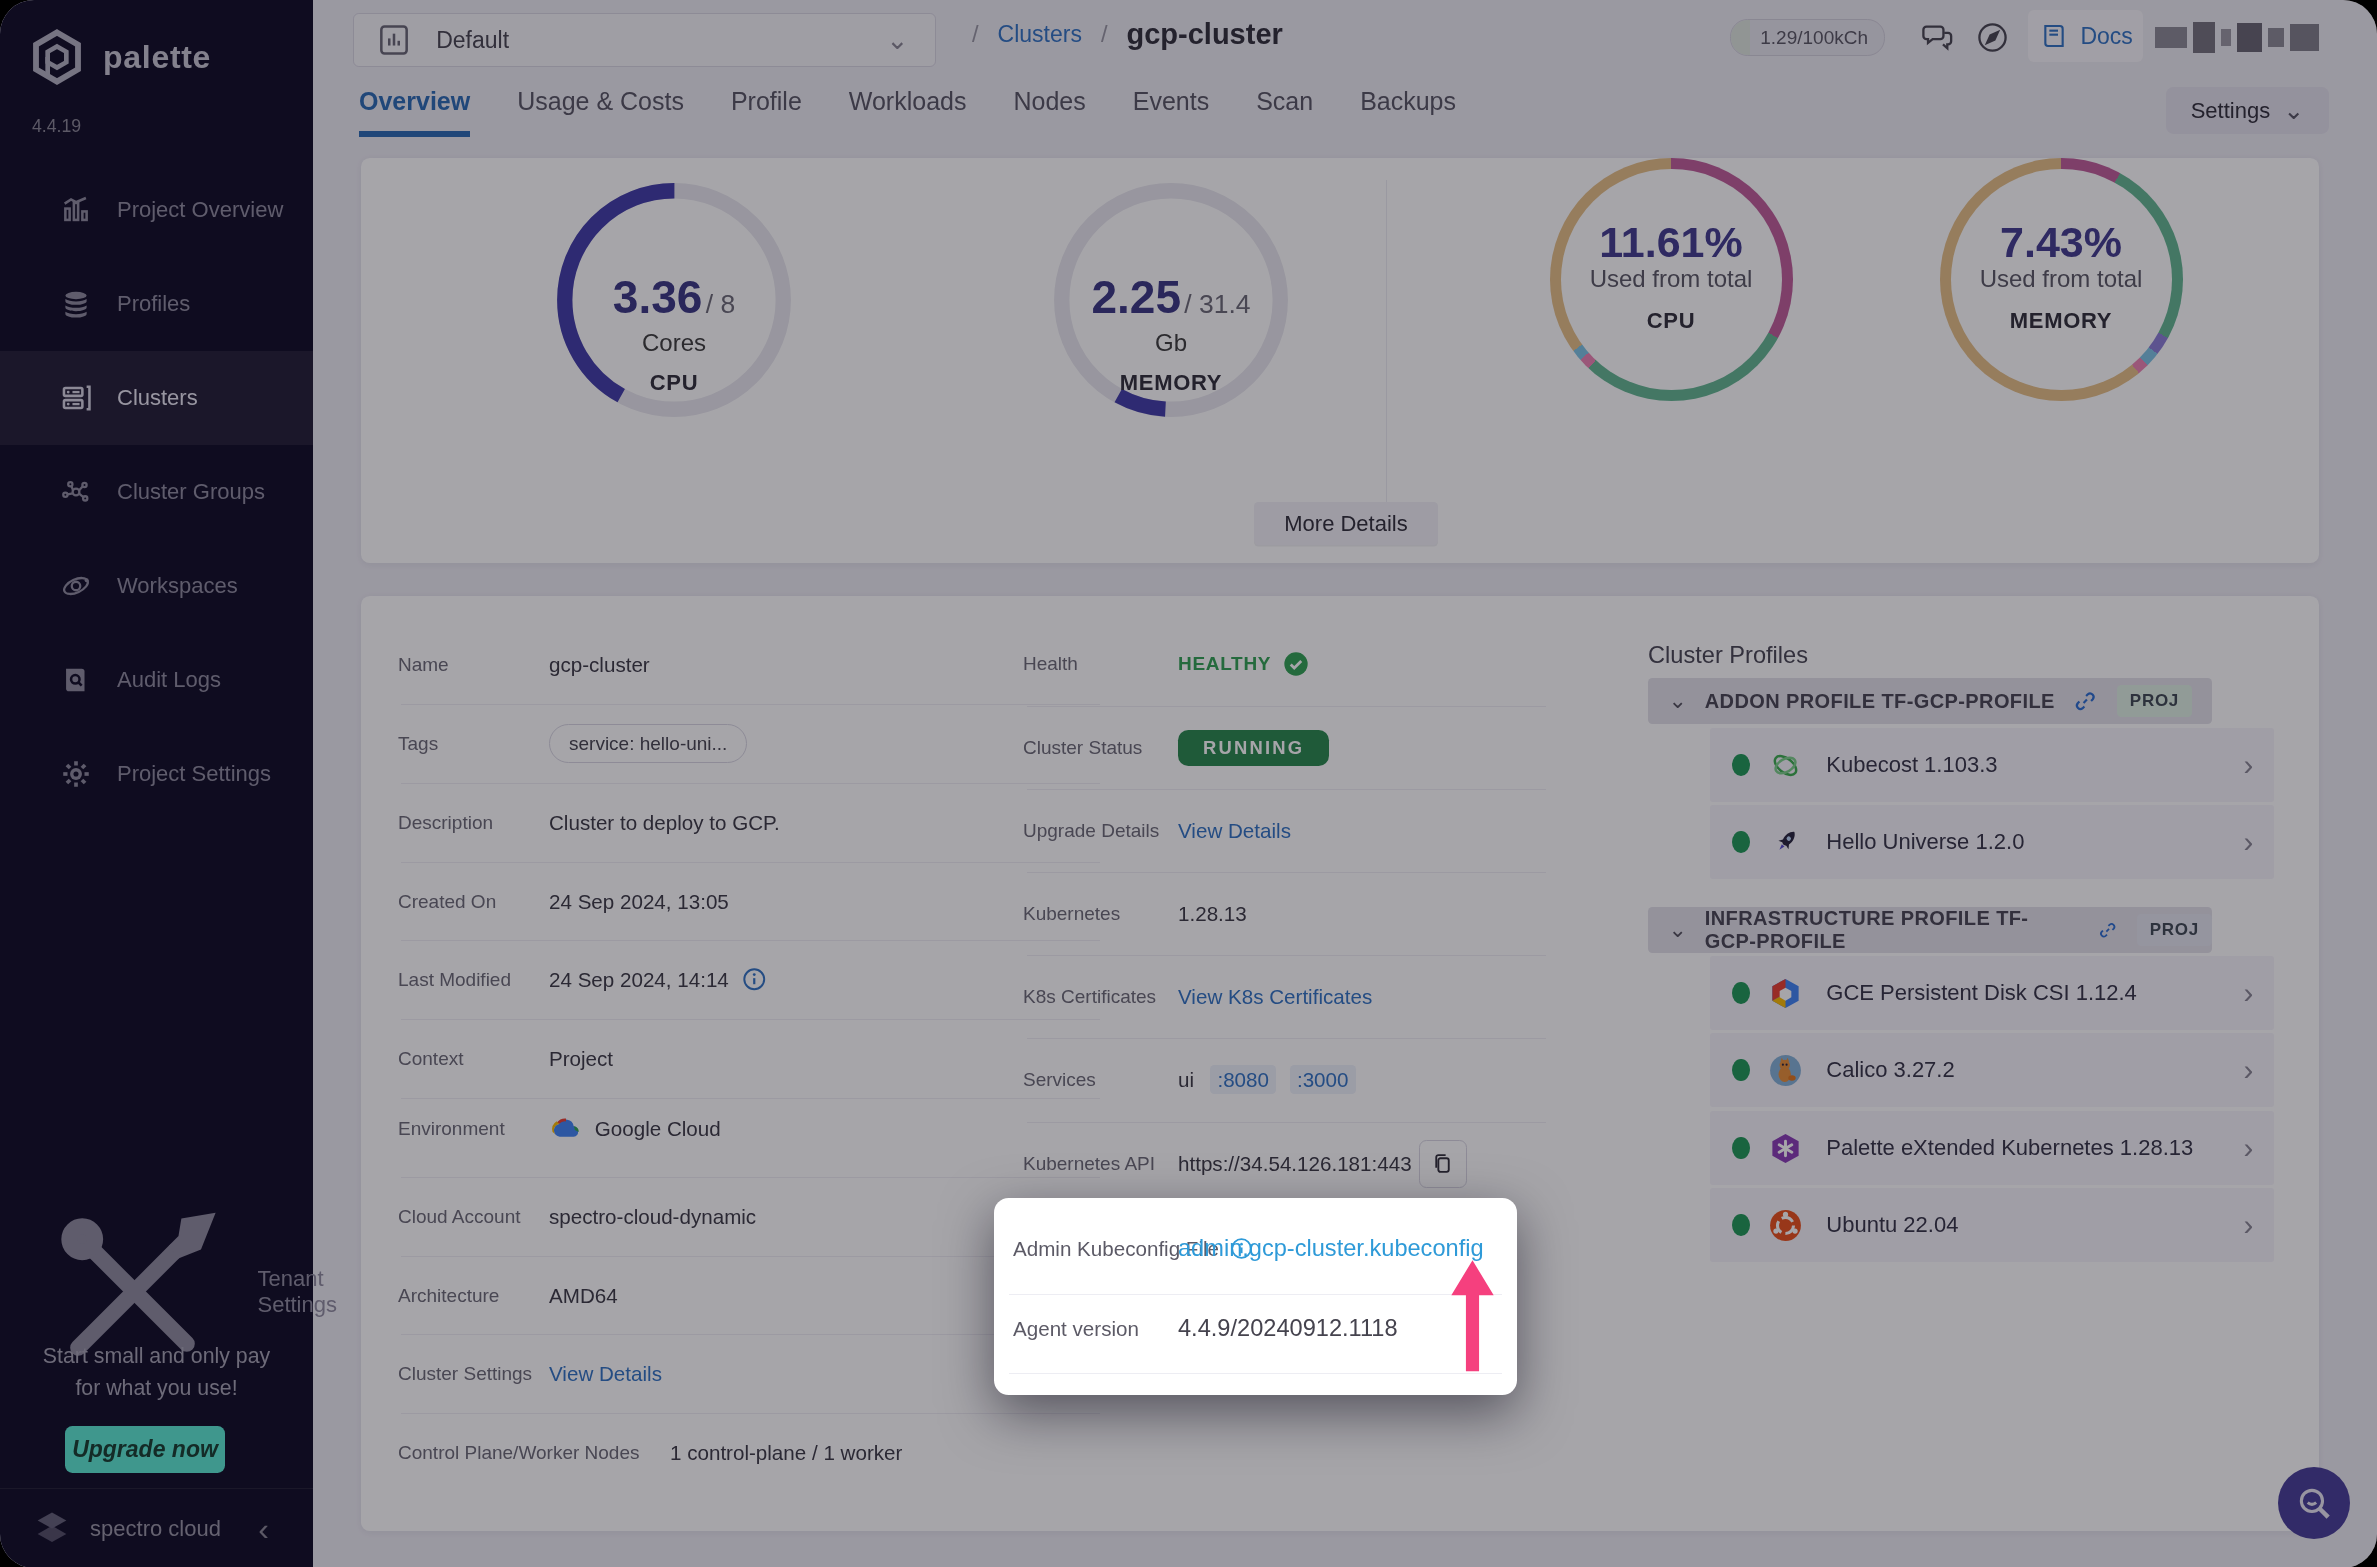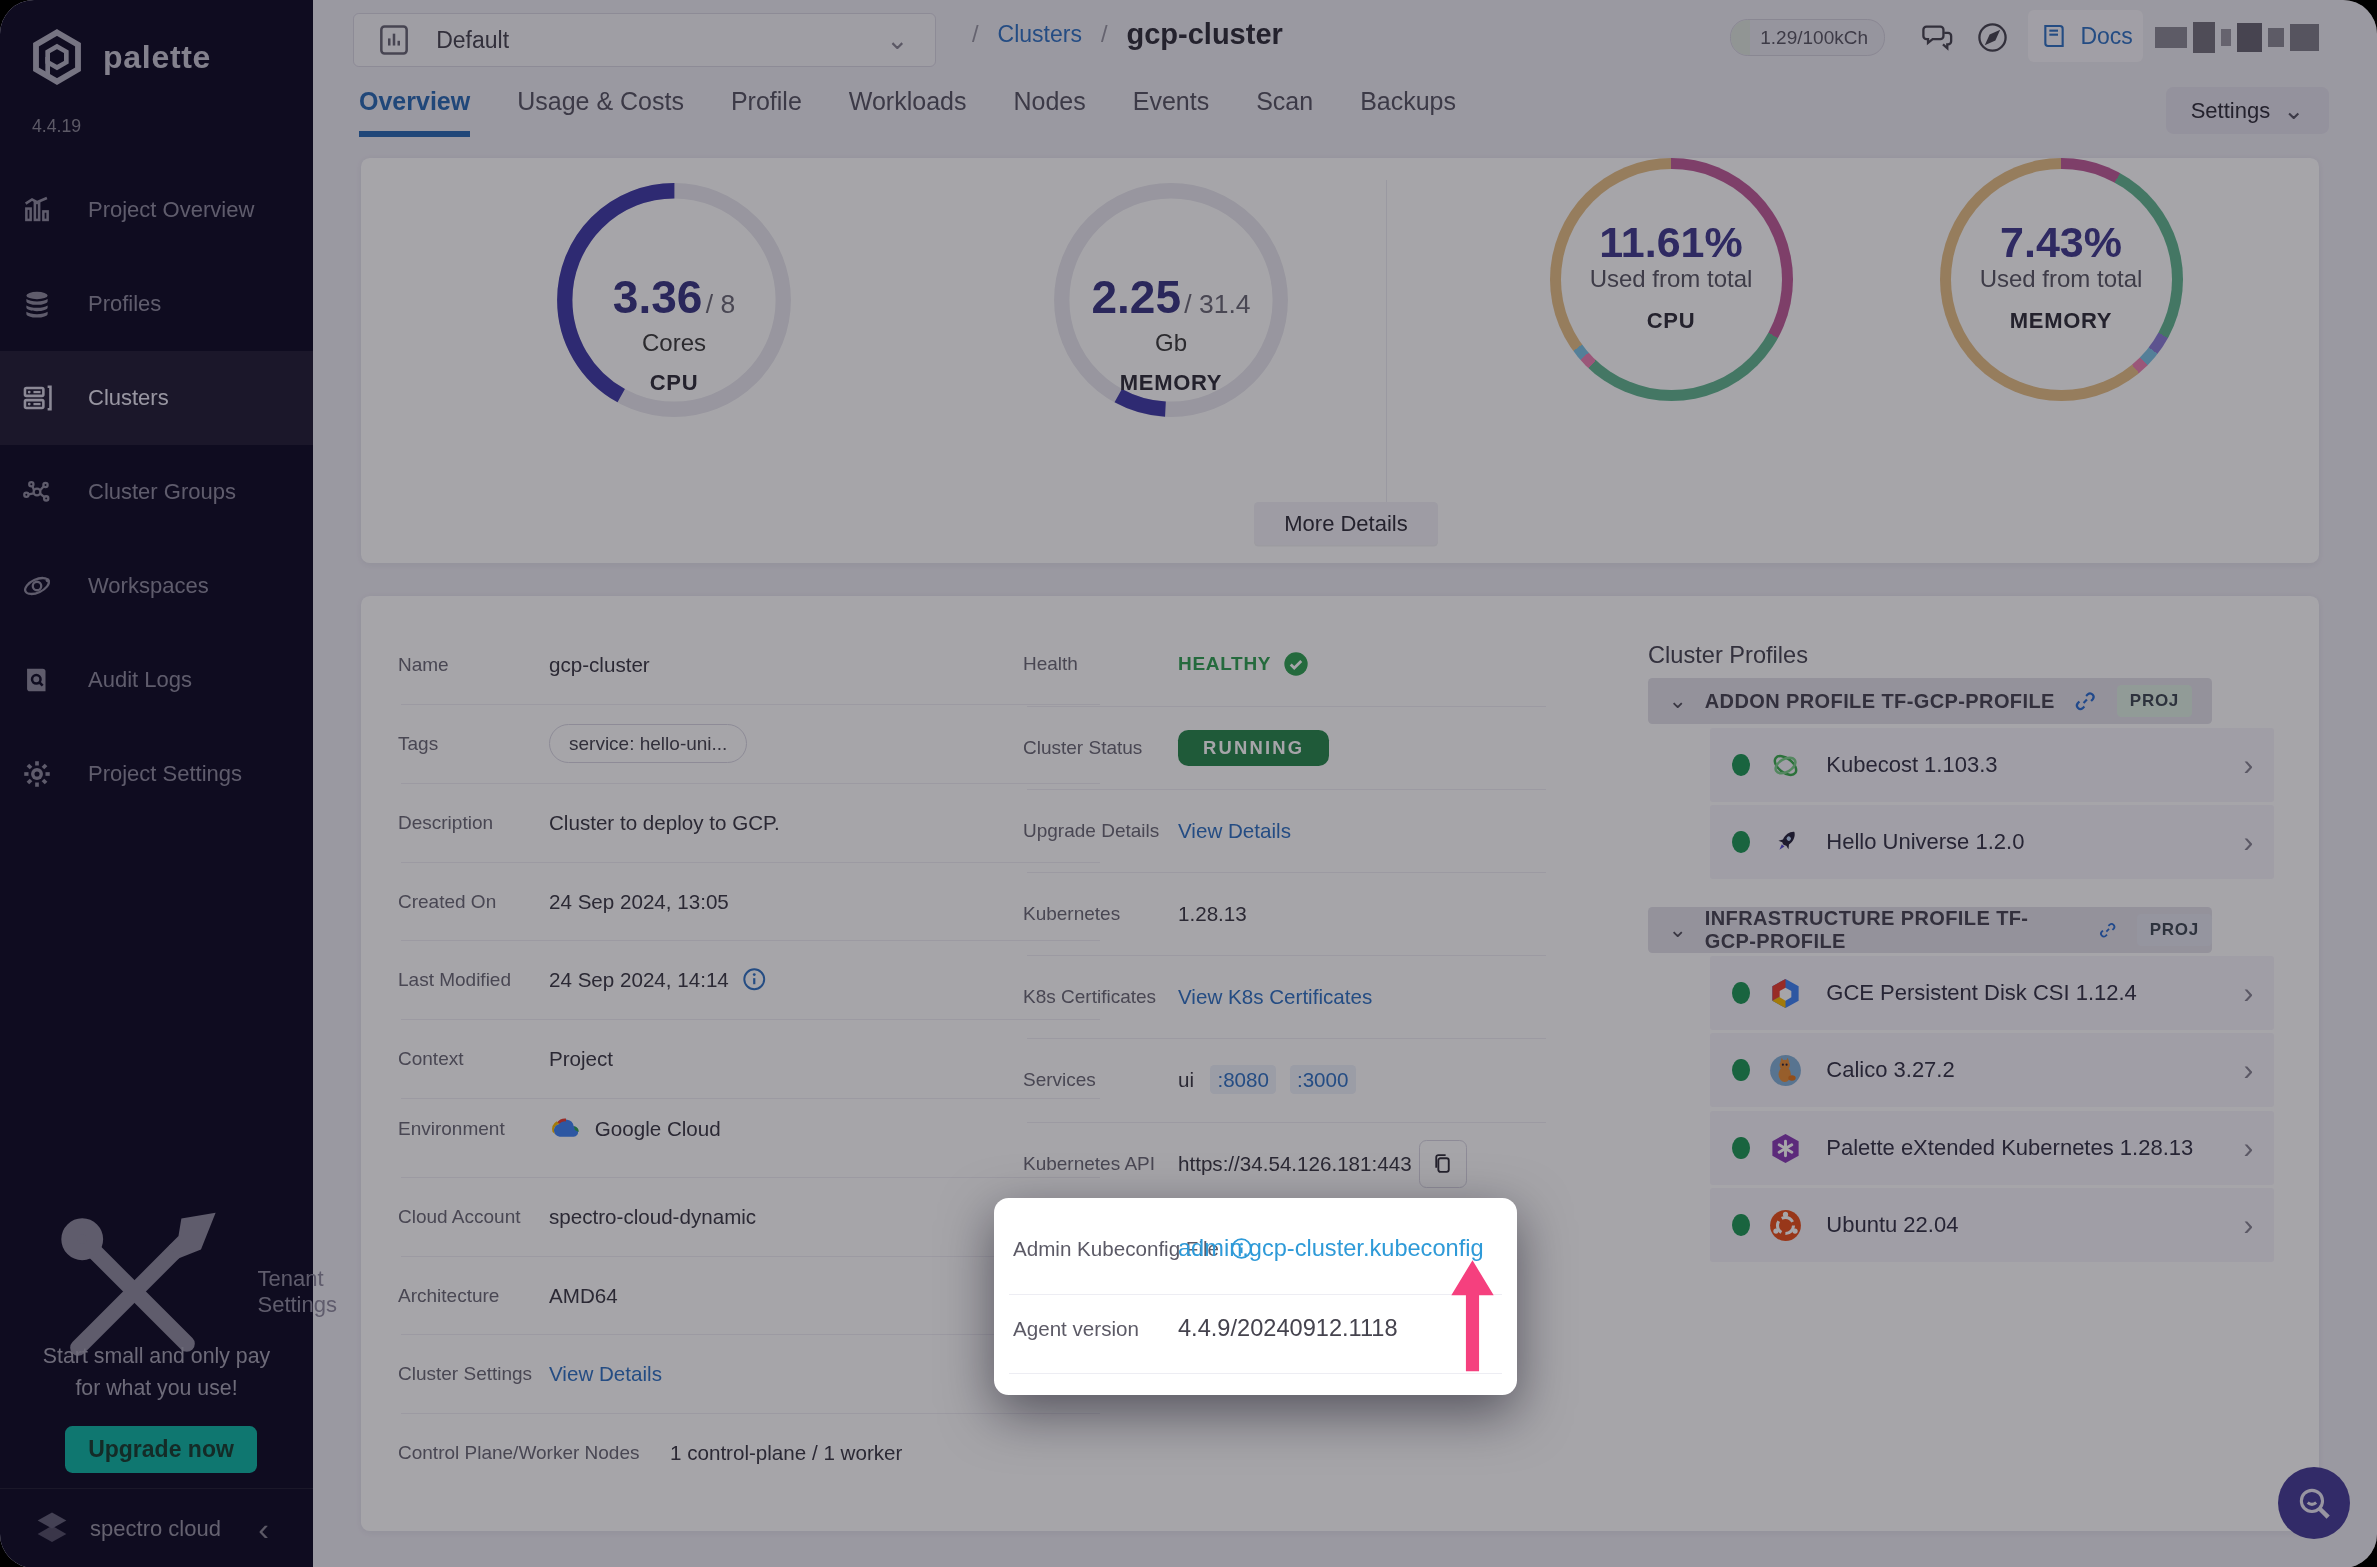--- a/index.html
+++ b/index.html
@@ -4,26 +4,26 @@
 <style>
   html,body{margin:0;padding:0;background:#000;font-family:"Liberation Sans",sans-serif;}
   .stage{position:relative;width:2377px;height:1568px;background:#000;overflow:hidden;}
   .app{position:absolute;inset:0;border-radius:34px;overflow:hidden;background:#edecf3;}
   
   .sidebar{position:absolute;left:0;top:0;bottom:0;width:313px;background:#14112a;}
   .brand-row{position:absolute;left:29.4px;top:29.4px;display:flex;align-items:center;gap:17.7px;}
   .brand-name{font-size:32px;font-weight:600;color:#c9c7d4;letter-spacing:0.7px;}
   .version{position:absolute;left:32px;top:116px;font-size:17.7px;color:#8b8896;}
   .nav{position:absolute;left:0;top:163px;width:313px;}
-  .nav-item{position:relative;height:94px;display:flex;align-items:center;gap:34px;padding-left:20px;color:#908da0;font-size:22px;cursor:pointer;}
+  .nav-item{position:relative;height:94px;display:flex;align-items:center;gap:24px;padding-left:59px;color:#908da0;font-size:22px;cursor:pointer;}
   .nav-item.active{background:#262239;color:#e9e7f2;}
   .nav-item .ico{width:34px;height:34px;flex:0 0 34px;}
   .tenant{position:absolute;left:0;top:1251px;width:313px;height:81px;display:flex;align-items:center;gap:26.5px;padding-left:38px;color:#908da0;font-size:22px;cursor:pointer;}
   .upsell{position:absolute;left:0;top:1340px;width:313px;text-align:center;color:#a7a4b4;font-size:21.3px;line-height:32px;}
-  .upgrade-btn{position:absolute;left:65px;top:1426px;width:192px;height:47px;border-radius:7.4px;background:#14b8a6;color:#1c4134;font-size:23px;font-weight:600;display:flex;align-items:center;justify-content:center;cursor:pointer;}
+  .upgrade-btn{position:absolute;left:65px;top:1426px;width:160px;height:47px;border-radius:7.4px;background:#5eead4;color:#1c4134;font-size:23px;font-weight:600;display:flex;align-items:center;justify-content:center;cursor:pointer;font-style:italic;}
   .side-footer{position:absolute;left:0;bottom:0;width:313px;height:79px;border-top:0.7px solid #262338;display:flex;align-items:center;}
   .side-footer .sf-name{font-size:22px;color:#9a97a6;margin-left:14.7px;}
   .collapse{position:absolute;right:44px;font-size:32px;color:#8b8896;cursor:pointer;line-height:1;}
   
   .main{position:absolute;left:313px;top:0;right:0;bottom:0;}
   .selector{position:absolute;left:40px;top:13.2px;width:581px;height:52px;border:0.7px solid #d8d6e2;border-radius:5.9px;background:rgba(255,255,255,.45);display:flex;align-items:center;cursor:pointer;}
   .selector .box-ico{margin-left:20.6px;}
   .selector .sel-text{margin-left:23.6px;font-size:23px;color:#4a4854;}
   .selector .chev{position:absolute;right:26.5px;color:#8a8795;font-size:26.5px;}
   .crumb{position:absolute;top:17.7px;display:flex;align-items:center;gap:19px;}

